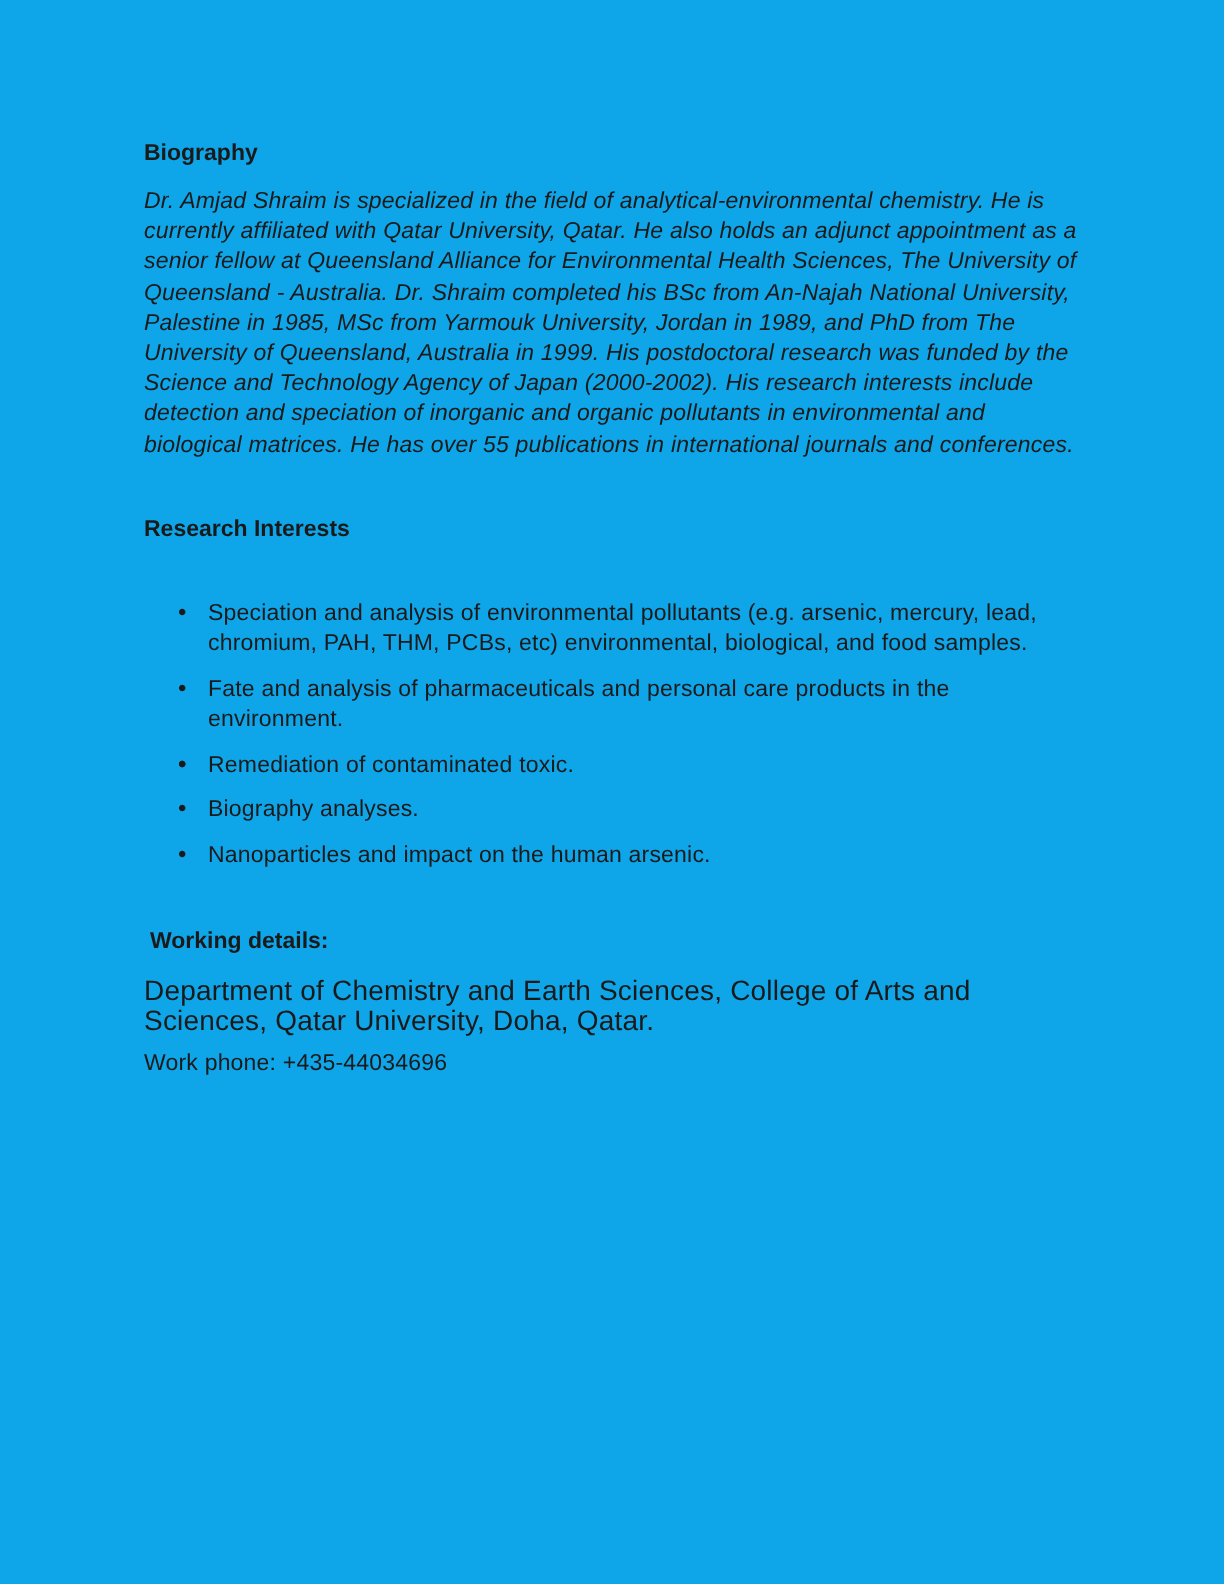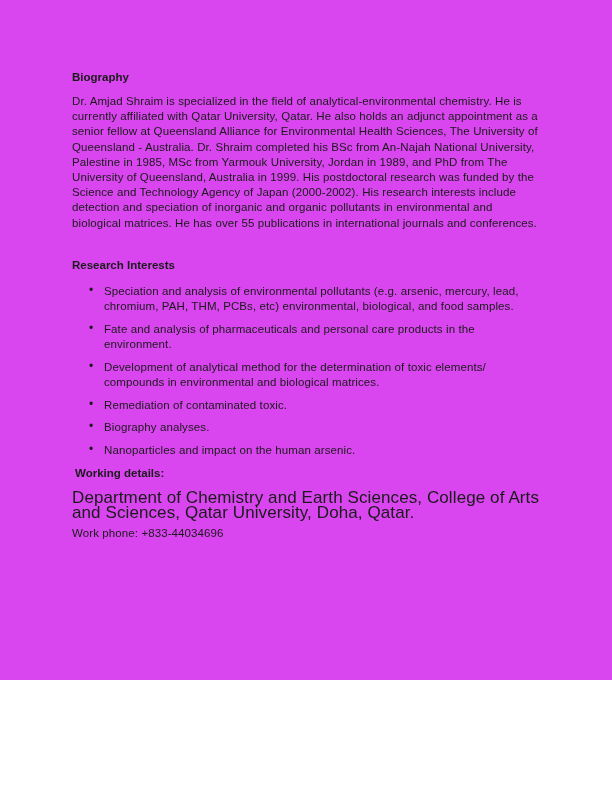--- a/index.html
+++ b/index.html
@@ -3,22 +3,22 @@
 <meta charset="utf-8">
 <style>
   html, body {
     margin: 0;
     padding: 0;
     background: #ffffff;
   }
   .page {
     position: relative;
     width: 612px;
-    height: 680px;
-    background: #d946ef;
+    height: 792px;
+    background: #0ea5e9;
     font-family: "Liberation Sans", sans-serif;
     color: #1a1a1a;
     overflow: hidden;
     box-sizing: border-box;
   }
   .content {
     position: absolute;
     left: 72px;
     top: 70px;
     width: 470px;
@@ -30,24 +30,25 @@
     margin: 0;
   }
   .bio-heading {
     margin-bottom: 9px;
   }
   .bio-paragraph {
     font-size: 11.5px;
     line-height: 15.2px;
     margin: 0;
     letter-spacing: 0.1px;
+    font-style: italic;
   }
   .ri-heading {
     margin-top: 27px;
-    margin-bottom: 11px;
+    margin-bottom: 27px;
   }
   .ri-list {
     list-style: none;
     margin: 0;
     padding: 0;
   }
   .ri-list li {
     position: relative;
     padding-left: 32px;
     font-size: 11.5px;
@@ -55,26 +56,26 @@
     margin-bottom: 7.5px;
     letter-spacing: 0.1px;
   }
   .ri-list li .bullet {
     position: absolute;
     left: 17px;
     top: -1px;
     font-size: 12px;
   }
   .wd-heading {
-    margin-top: 7px;
+    margin-top: 28px;
     margin-bottom: 9px;
     padding-left: 3px;
   }
   .wd-address {
-    font-size: 17px;
+    font-size: 14px;
     line-height: 15.2px;
     margin: 0 0 6px 0;
     letter-spacing: 0.1px;
   }
   .wd-phone {
     font-size: 11.5px;
     line-height: 15.2px;
     margin: 0;
     letter-spacing: 0.1px;
   }
@@ -95,36 +96,35 @@
       <li>
         <span class="bullet">•</span>
         <span>Speciation and analysis of environmental pollutants (e.g. arsenic, mercury, lead, chromium, PAH, THM, PCBs, etc) environmental, biological, and food samples.</span>
       </li>
       <li>
         <span class="bullet">•</span>
         <span>Fate and analysis of pharmaceuticals and personal care products in the environment.</span>
       </li>
       <li>
         <span class="bullet">•</span>
-        <span>Development of analytical method for the determination of toxic elements/ compounds in environmental and biological matrices.</span>
       </li>
       <li>
         <span class="bullet">•</span>
         <span>Remediation of contaminated toxic.</span>
       </li>
       <li>
         <span class="bullet">•</span>
         <span>Biography analyses.</span>
       </li>
       <li>
         <span class="bullet">•</span>
         <span>Nanoparticles and impact on the human arsenic.</span>
       </li>
     </ul>
 
     <p class="heading wd-heading">Working details:</p>
 
     <p class="wd-address">Department of Chemistry and Earth Sciences, College of Arts and Sciences, Qatar University, Doha, Qatar.</p>
 
-    <p class="wd-phone">Work phone: +833-44034696</p>
+    <p class="wd-phone">Work phone: +435-44034696</p>
 
   </div>
 </div>
 
 </body></html>

